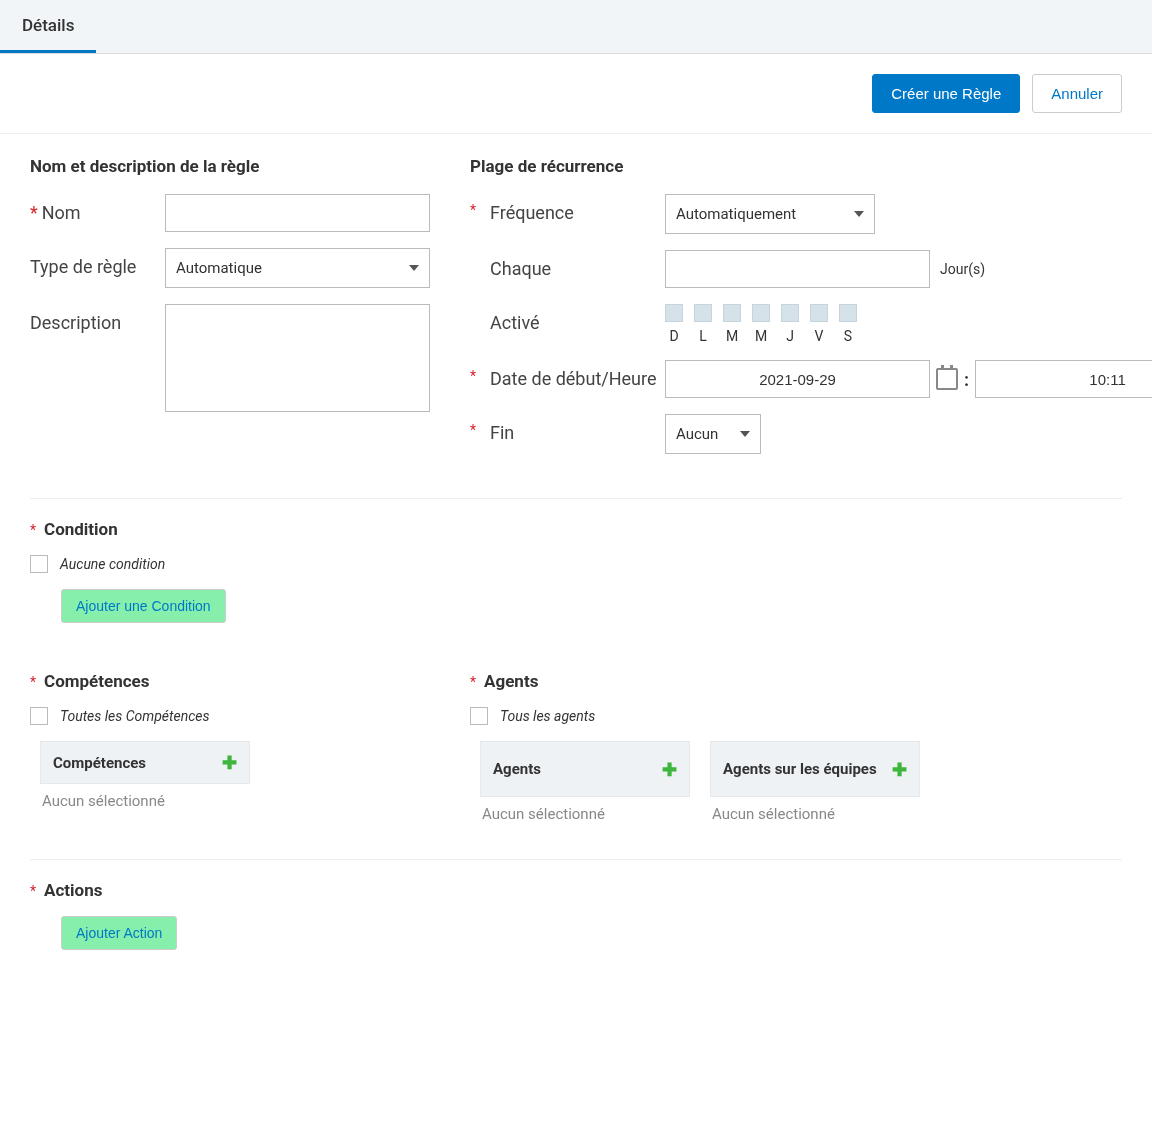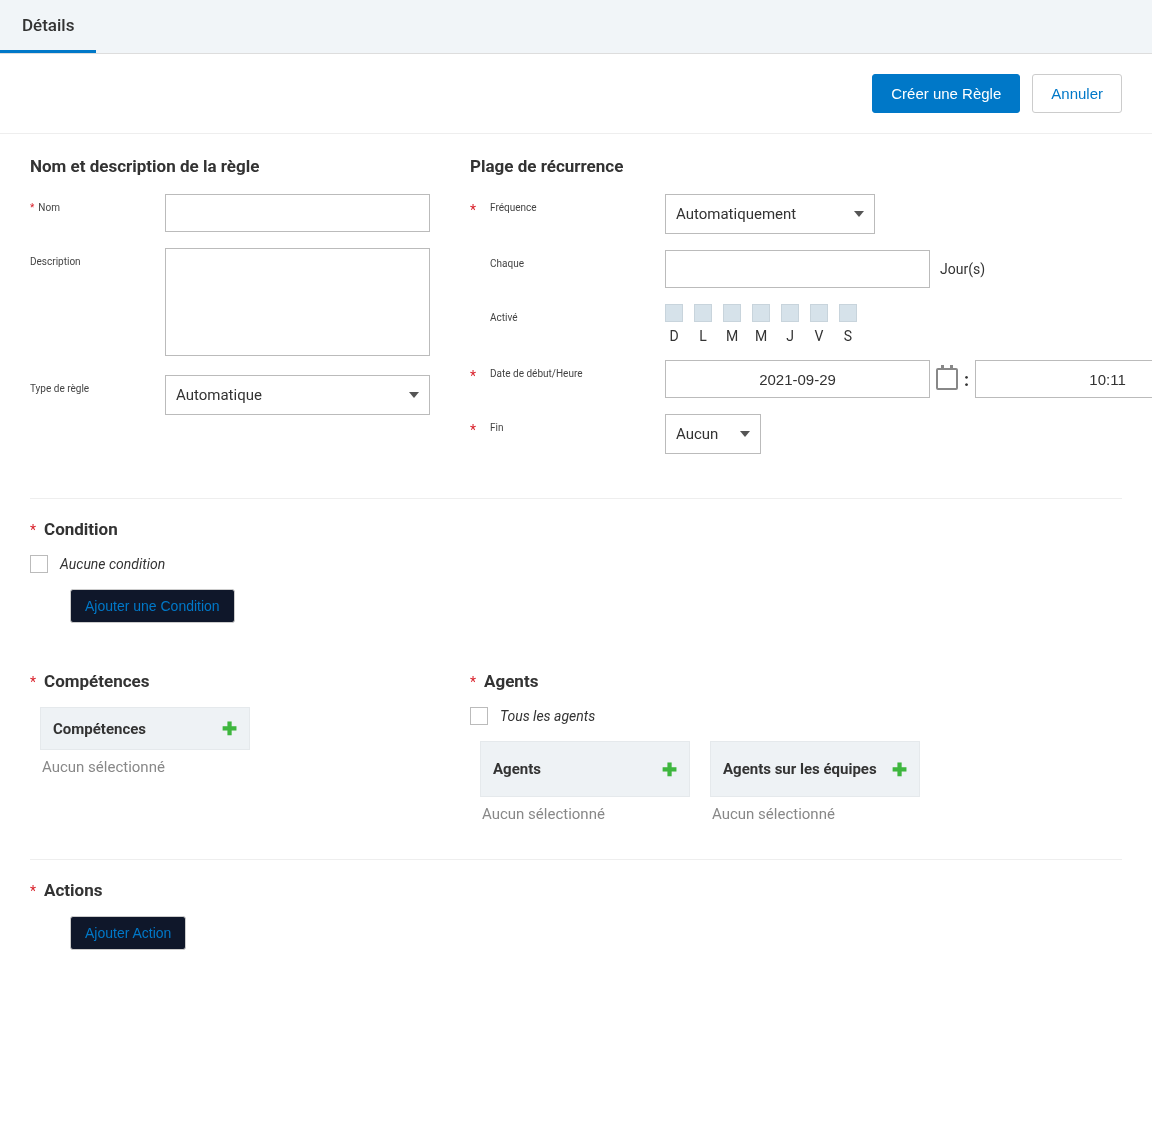--- a/index.html
+++ b/index.html
@@ -12,21 +12,21 @@
 .actions-bar { display: flex; justify-content: flex-end; gap: 12px; padding: 20px 30px; border-bottom: 1px solid #eee; align-items: flex-end; }
 .btn { padding: 10px 18px; font-size: 15px; border-radius: 3px; cursor: pointer; font-weight: 500; }
 .btn-primary { background: #0078c8; color: #fff; border: 1px solid #0078c8; }
 .btn-secondary { background: #fff; color: #0078c8; border: 1px solid #ccc; }
 .form-body { padding: 22px 30px; }
 .two-col { display: flex; gap: 40px; }
 .col { flex: 1; }
 .section-title { font-size: 17px; font-weight: 700; color: #333; margin-bottom: 18px; }
 .required-mark { color: #d9212b; margin-right: 4px; }
 .form-row { display: flex; align-items: flex-start; margin-bottom: 16px; }
-.form-row .label-col { width: 135px; padding-top: 8px; font-size: 10px; color: #444; }
+.form-row .label-col { width: 135px; padding-top: 8px; font-size: 18px; color: #444; }
 .form-row .input-col { flex: 1; }
 .col-right .form-row .star-col { width: 20px; color: #d9212b; padding-top: 8px; }
 .col-right .form-row .label-col { width: 175px; }
 input[type=text], textarea, .select-like, .date-input, .time-input, .num-input {
   border: 1px solid #bbb; padding: 8px 10px; font-size: 15px; background: #fff; color: #333;
 }
 input[type=text] { width: 265px; height: 38px; }
 textarea { width: 265px; height: 108px; resize: none; }
 .select-like { width: 265px; height: 40px; display: flex; align-items: center; justify-content: space-between; cursor: pointer; }
 .select-like.small { width: 210px; }
@@ -43,21 +43,21 @@
 .cal-icon { width: 22px; height: 22px; border: 2px solid #888; border-radius: 2px; position: relative; display: inline-block; }
 .cal-icon::before { content:""; position:absolute; top:-5px; left:3px; width:3px; height:5px; background:#888; }
 .cal-icon::after { content:""; position:absolute; top:-5px; right:3px; width:3px; height:5px; background:#888; }
 .colon { font-size: 18px; font-weight: 700; }
 hr.sep { border: none; border-top: 1px solid #eee; margin: 28px 0 20px; }
 .sec-with-star { display: flex; align-items: baseline; gap: 8px; margin-bottom: 16px; }
 .sec-with-star .star { color: #d9212b; }
 .sec-with-star .t { font-size: 17px; font-weight: 700; }
 .check-row { display: flex; align-items: center; gap: 12px; margin-bottom: 16px; font-style: italic; }
 .fake-cb { width: 18px; height: 18px; border: 1px solid #bbb; background: #fff; }
-.small-btn { border: 1px solid #ccc; background: #0f172a; color: #0078c8; padding: 8px 14px; font-size: 14px; border-radius: 3px; cursor: pointer; margin-left: 40px; }
+.small-btn { border: 1px solid #ccc; background: #86efac; color: #0078c8; padding: 8px 14px; font-size: 14px; border-radius: 3px; cursor: pointer; margin-left: 31px; }
 .box-col { width: 210px; }
 .box-header { background: #eef2f5; padding: 10px 12px; font-weight: 700; font-size: 15px; display: flex; justify-content: space-between; align-items: center; border: 1px solid #e5e9ec; }
 .box-header.tall { height: 56px; align-items: center; }
 .plus-icon { color: #3eb63e; font-size: 18px; font-weight: 700; }
 .none-sel { color: #888; font-size: 15px; padding: 8px 2px; }
 </style>
 </head>
 <body>
 
 <div class="outer">
@@ -78,32 +78,32 @@
 
   <div class="col">
     <div class="section-title">Nom et description de la règle</div>
 
     <div class="form-row">
       <div class="label-col"><span class="required-mark">*</span><span>Nom</span></div>
       <div class="input-col"><input type="text" value="" style=""></div>
     </div>
 
     <div class="form-row">
-      <div class="label-col"><span>Description</span></div>
-      <div class="input-col"><textarea style=""></textarea></div>
-    </div>
-
-    <div class="form-row">
       <div class="label-col"><span>Type de règle</span></div>
       <div class="input-col">
         <div class="select-like">
           <span>Automatique</span>
           <span class="chev"></span>
         </div>
       </div>
+    </div>
+
+    <div class="form-row">
+      <div class="label-col"><span>Description</span></div>
+      <div class="input-col"><textarea style=""></textarea></div>
     </div>
   </div>
 
   <div class="col col-right">
     <div class="section-title">Plage de récurrence</div>
 
     <div class="form-row">
       <div class="star-col">*</div>
       <div class="label-col"><span>Fréquence</span></div>
       <div class="input-col">
@@ -199,20 +199,24 @@
 </div>
 <button class="small-btn">Ajouter une Condition</button>
 
 
 <div style="display:flex; gap:60px; margin-top:48px;">
   <div style="width:380px;">
     <div class="sec-with-star">
       <span class="star">*</span>
       <span class="t">Compétences</span>
     </div>
+    <div class="check-row">
+      <div class="fake-cb"></div>
+      <span>Toutes les Compétences</span>
+    </div>
     <div class="box-col" style="margin-left:10px;">
       <div class="box-header">
         <span>Compétences</span>
         <span class="plus-icon">✚</span>
       </div>
       <div class="none-sel">Aucun sélectionné</div>
     </div>
   </div>
 
   <div style="flex:1;">

